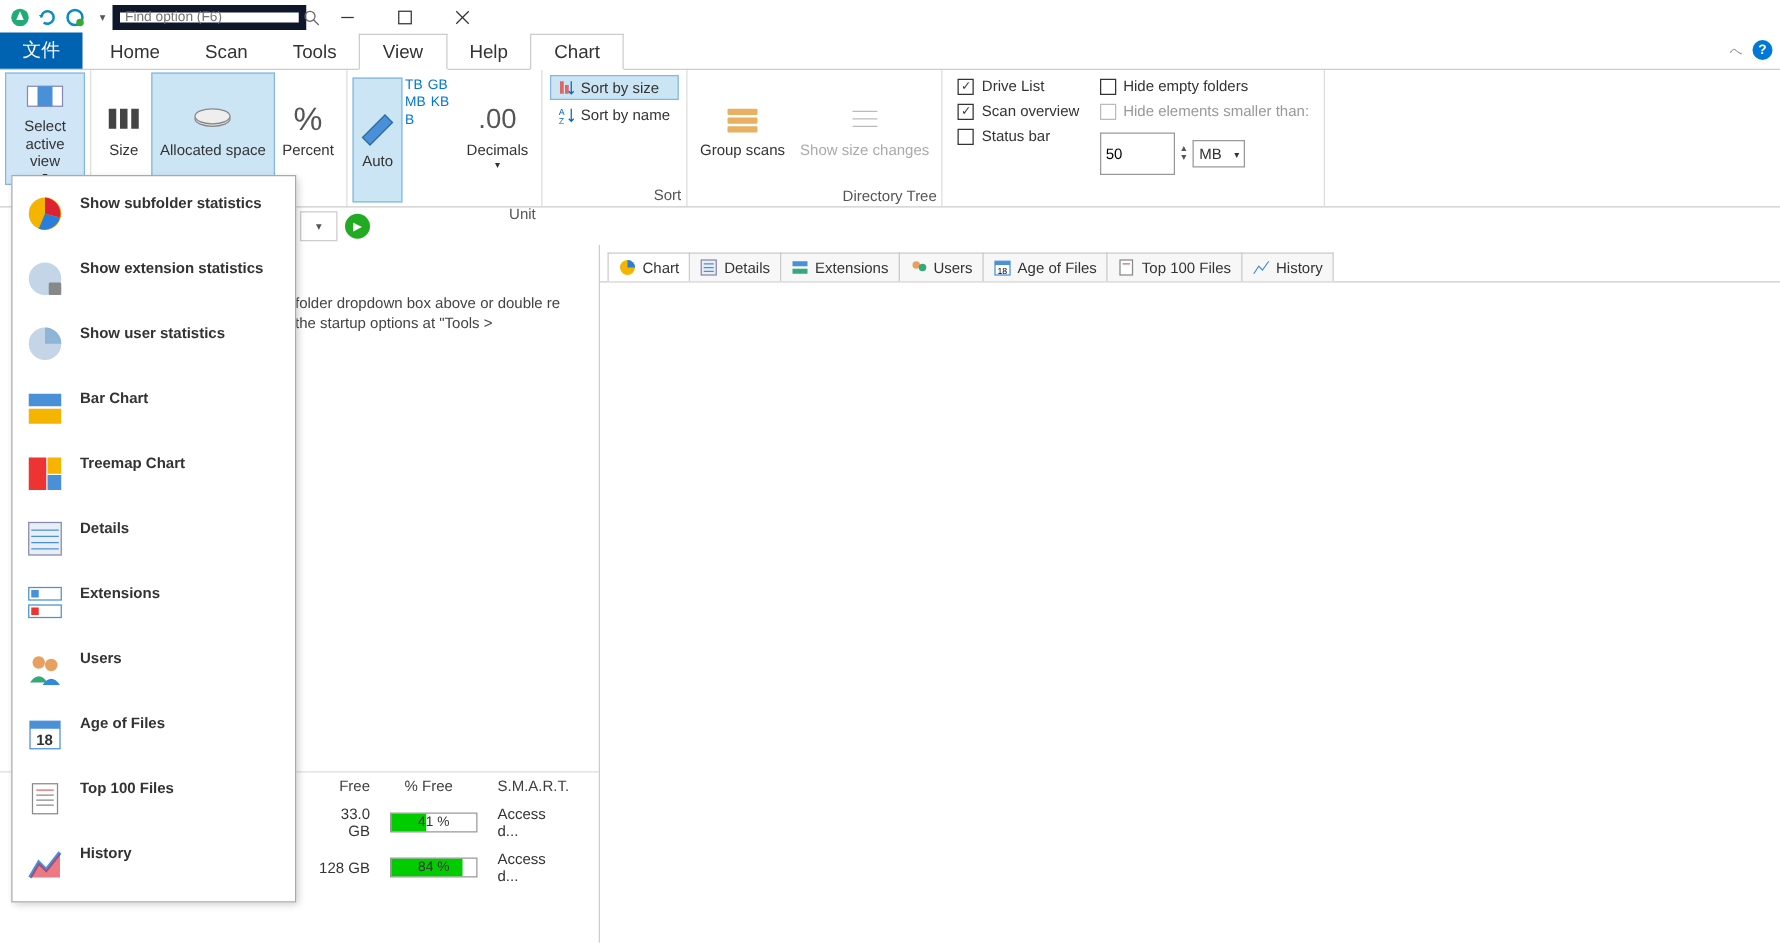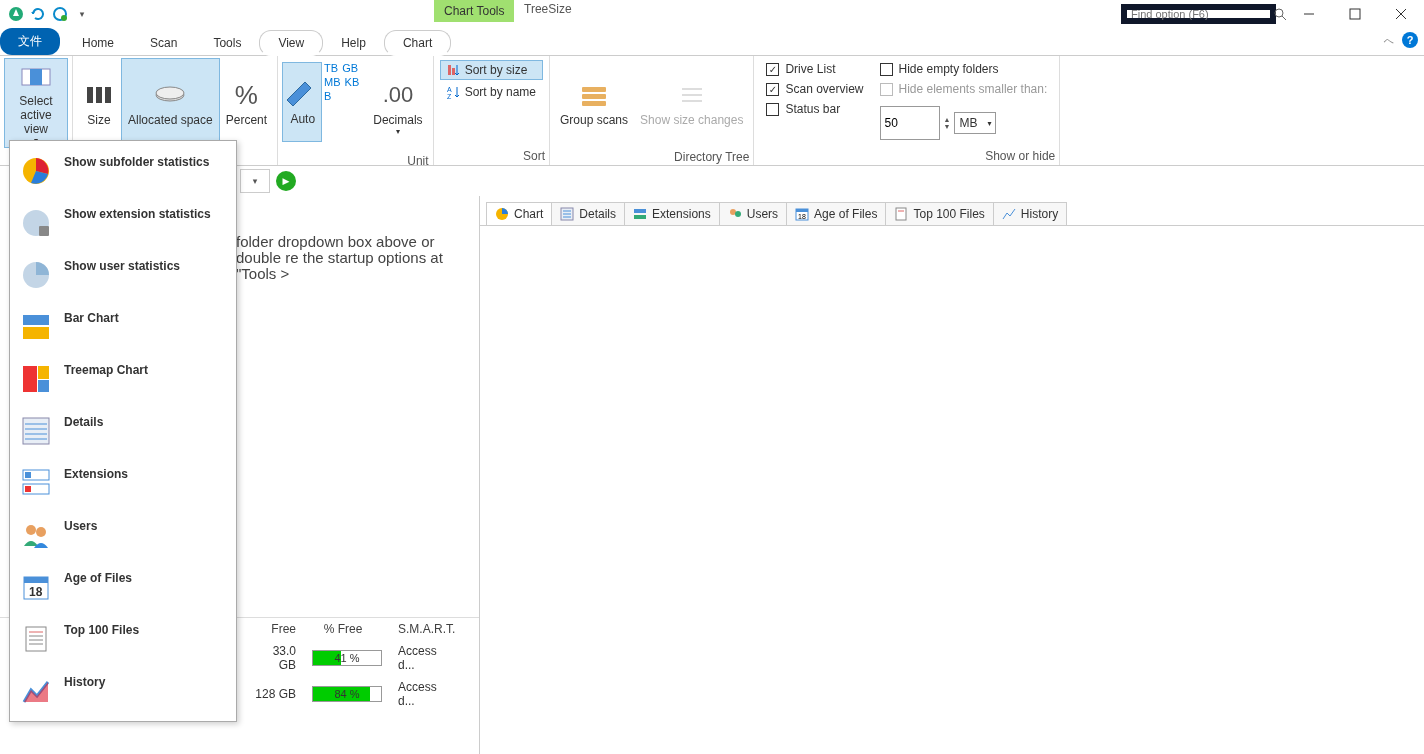--- a/index.html
+++ b/index.html
@@ -13,21 +13,21 @@
 .chart-tools-tab { position: absolute; left: 344px; top: 0; background: #a0e070; padding: 4px 10px; font-size: 12px; color: #333; }
 .app-title { position: absolute; left: 434px; top: 2px; font-size: 12px; color: #555; }
 .search-box { width: 155px; height: 20px; border: 6px solid #0f172a; margin-right: 10px; display: flex; align-items: center; padding: 0 4px; }
 .search-box input { border: none; outline: none; flex: 1; font-size: 11px; color: #888; background: transparent; }
 .search-box .mag { width: 14px; height: 14px; }
 .win-controls { display: flex; align-items: center; }
 .win-btn { width: 46px; height: 28px; display: flex; align-items: center; justify-content: center; font-size: 14px; }
 
 
 .tabstrip { display: flex; height: 28px; border-bottom: 1px solid #ccc; align-items: flex-end; position: relative; }
-.tab { padding: 5px 18px; font-size: 12px; color: #333; cursor: default; border-radius: 12px; }
+.tab { padding: 5px 18px; font-size: 15px; color: #333; cursor: default; }
 .tab.file { background: #0063b1; color: #fff; margin-right: 4px; }
 .tab.active { border: 1px solid #ccc; border-bottom: 1px solid #fff; background: #fff; position: relative; margin-bottom: -1px; }
 .tab.chart-active { border: 1px solid #ccc; border-bottom: 1px solid #fff; background: #fff; position: relative; margin-bottom: -1px; margin-left: 0; }
 .collapse-arrow { position: absolute; right: 30px; top: 6px; color: #888; font-size: 10px; }
 .help-circle { position: absolute; right: 6px; top: 4px; width: 16px; height: 16px; background: #0078d7; border-radius: 50%; color: #fff; display: flex; align-items: center; justify-content: center; font-size: 11px; font-weight: bold; }
 
 
 .ribbon { display: flex; height: 110px; border-bottom: 1px solid #ccc; background: #fff; }
 .ribbon-group { display: flex; flex-direction: column; border-right: 1px solid #ddd; padding: 2px 4px 0 4px; }
 .ribbon-group-body { flex: 1; display: flex; align-items: flex-start; }
@@ -58,21 +58,21 @@
 
 
 .dropdown-menu { position: absolute; left: 9px; top: 140px; width: 228px; background: #fff; border: 1px solid #aaa; box-shadow: 2px 2px 6px rgba(0,0,0,0.2); z-index: 100; padding: 4px 0; }
 .menu-item { display: flex; align-items: flex-start; gap: 12px; padding: 10px 10px; font-size: 12px; }
 .menu-item.bold { font-weight: bold; }
 .menu-icon { width: 32px; height: 32px; display: flex; align-items: center; justify-content: center; }
 
 
 .main-area { display: flex; position: relative; height: calc(754px - 28px - 28px - 110px - 2px); }
 .left-pane { width: 480px; border-right: 1px solid #ccc; position: relative; }
-.info-text { position: absolute; left: 236px; top: 38px; width: 230px; font-size: 15px; color: #444; line-height: 16px; }
+.info-text { position: absolute; left: 236px; top: 38px; width: 230px; font-size: 12px; color: #444; line-height: 16px; }
 .drive-table { position: absolute; bottom: 70px; left: 0; right: 0; }
 .drive-header-row { display: flex; border-top: 1px solid #ddd; border-bottom: 0; }
 .drive-cell { padding: 4px 8px; font-size: 12px; text-align: right; }
 .drive-cell.h { color: #404040; }
 .col-free { width: 60px; margin-left: 244px;}
 .col-pfree { width: 78px; text-align: center; }
 .col-smart { width: 70px; text-align: left; padding-left: 16px;}
 .drive-row { display: flex; align-items: center; }
 .pct-bar { width: 70px; height: 16px; border: 1px solid #999; position: relative; margin: 0 auto; }
 .pct-fill { position: absolute; left: 0; top: 0; bottom: 0; background: #0c0; }
@@ -105,24 +105,20 @@
         </svg>
     </span>
     <span class="qat-icon">
       <svg width="16" height="16">
           <circle cx="8" cy="8" r="6" stroke="#0a8acb" stroke-width="2" fill="none"></circle>
           <circle cx="12" cy="12" r="3" fill="#3a3"></circle>
         </svg>
     </span>
     <span class="qat-icon" style="font-size:9px;color:#555;">▾</span>
   </div>
-  <div class="title-center">
-    <div class="chart-tools-tab">Chart Tools</div>
-    <div class="app-title">TreeSize</div>
-  </div>
   <div class="search-box">
     <input placeholder="Find option (F6)" style="">
     <span class="mag">
       <svg width="14" height="14">
           <circle cx="6" cy="6" r="4" stroke="#666" fill="none"></circle>
           <line x1="9" y1="9" x2="13" y2="13" stroke="#666"></line>
         </svg>
     </span>
   </div>
   <div class="win-controls">
@@ -197,21 +193,21 @@
       <div class="big-btn">
         <span class="big-icon" style="font-size:26px;color:#555;">%</span>
         <span class="big-btn-label">Percent</span>
       </div>
     </div>
     <div class="ribbon-group-label"></div>
   </div>
 
   <div class="ribbon-group">
     <div class="ribbon-group-body" style="align-items:flex-start;padding-top:4px;">
-      <div class="big-btn selected" style="height:80px;width:40px;align-items:flex-end;">
+      <div class="big-btn selected" style="height:100px;width:40px;">
         <span class="big-icon">
             <svg width="28" height="28">
               <path d="M2 20 L20 2 L26 8 L8 26 Z" fill="#4a90d9" stroke="#2c6aa0"></path>
             </svg>
           </span>
         <span class="big-btn-label">Auto</span>
       </div>
       <div class="unit-labels">
         <div class="unit-row">
             <span>TB</span>
@@ -316,21 +312,20 @@
         <div class="size-input-row">
           <input class="size-input" value="50" style="">
           <span style="display:flex;flex-direction:column;font-size:7px;line-height:7px;color:#555;">▲<br>▼</span>
           <div class="size-unit">
               <span>MB</span>
               <span style="font-size:8px;">▾</span>
             </div>
         </div>
       </div>
     </div>
-    <div class="ribbon-group-label">Show or hide</div>
   </div>
 </div>
 
 <div class="address-row">
   <div class="addr-combo-end">
       <span style="font-size:9px;color:#555;">▾</span>
     </div>
   <div class="go-btn">▶</div>
 </div>
 

